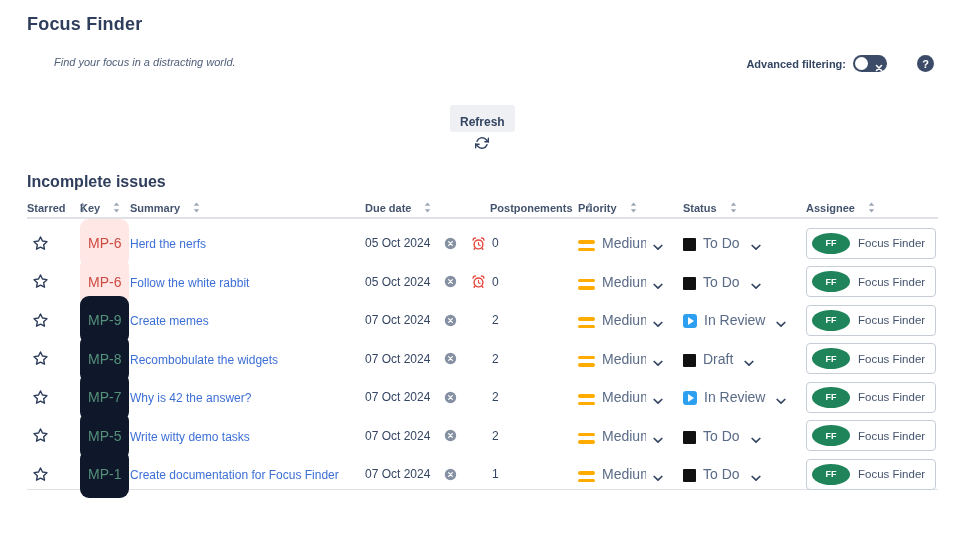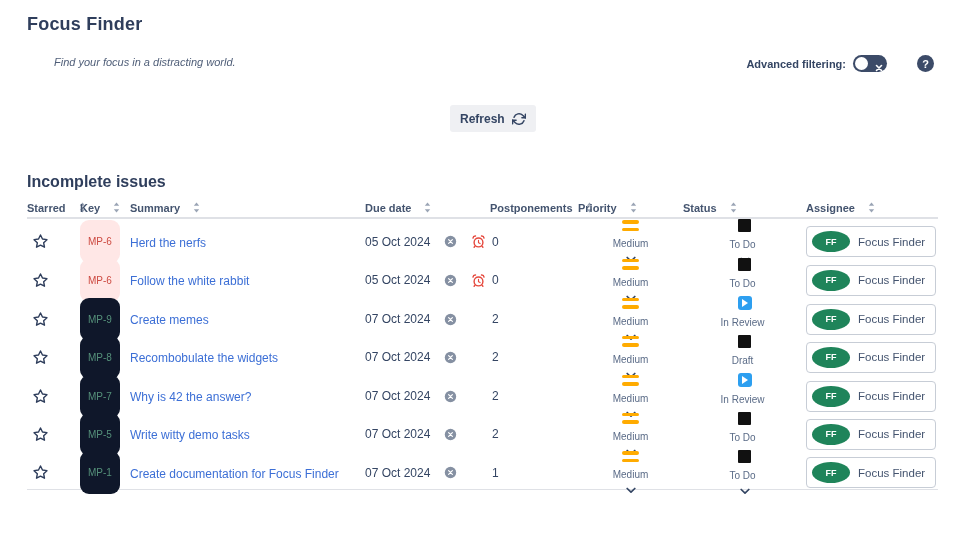--- a/index.html
+++ b/index.html
@@ -10,43 +10,43 @@
   .tagline { position:absolute; left:26px; top:56px; font-size:11px; font-style:italic; color:#4f5e78;margin-left:28px; }
 
   .top-controls { position:absolute; top:55px; right:26px; display:flex; align-items:center; }
   .adv-label { font-size:11px; font-weight:700; color:#344563; margin-right:7px; }
   .toggle { position:relative; width:34px; height:17px; border-radius:9px; background:#3c4b68; cursor:pointer; display:inline-block; }
   .toggle .knob { position:absolute; left:2px; top:2px; width:13px; height:13px; border-radius:50%; background:#fff; }
   .toggle .xmark { position:absolute; right:4px; top:3px; }
   .help { width:17px; height:17px; border-radius:50%; background:#3c4b68; color:#fff; font-size:11px; font-weight:700;
           display:flex; align-items:center; justify-content:center; margin-left:30px; cursor:pointer; }
 
-  .refresh-btn { position:absolute; left:450px; top:105px; height:27px; padding:0 10px; background:#eff0f3; border:none;
+  .refresh-btn { position:absolute; left:450px; top:105px; height:27px; padding:10px 10px; background:#eff0f3; border:none;
                  border-radius:3px; color:#344563; font-family:inherit; font-size:12px; font-weight:700;
-                 display:flex; align-items:center; gap:7px; cursor:pointer; }
+                 display:flex; align-items:center; gap:7px; cursor:pointer;flex-direction:column; }
 
   .section-title { position:absolute; left:27px; top:173px; font-size:16px; font-weight:700; color:#2f3e5c; }
 
   .table { position:absolute; left:27px; top:198px; width:911px; }
   .thead, .tr { display:grid; grid-template-columns:53px 50px 235px 125px 88px 105px 123px 132px; align-items:center; }
   .thead { height:21px; border-bottom:2px solid #dfe1e6; }
   .th { display:flex; align-items:center; gap:13px; font-size:11px; font-weight:700; color:#44546f; cursor:pointer; }
   .tbody { border-bottom:1px solid #dfe1e6; }
   .tr { height:38.5px; }
 
   .star-btn { background:none; border:none; cursor:pointer; padding:0 0 0 5px; display:flex; align-items:center; }
-  .pill { display:inline-block; font-size:10px; font-weight:400; padding:16px 8px; border-radius:9px; white-space:nowrap; }
+  .pill { display:inline-block; font-size:14px; font-weight:400; padding:16px 8px; border-radius:9px; white-space:nowrap; }
   .pill.red { background:#ffe7e6; color:#cd4a41; }
   .pill.green { background:#0f172a; color:#55917a; }
   .summary-link { font-size:12px; color:#3c6fd6; text-decoration:none; cursor:pointer; }
   .td-due { display:flex; align-items:center; gap:14px; font-size:12px; color:#344563; }
   .clear-btn { background:none; border:none; padding:0; cursor:pointer; display:flex; align-items:center; }
   .alarm { display:flex; align-items:center; }
   .td-post { font-size:12px; color:#344563; padding-left:2px; }
-  .td-priority, .td-status { display:flex; align-items:center; gap:7px; font-size:10px; color:#5a6b87; cursor:pointer;flex-direction:column; }
+  .td-priority, .td-status { display:flex; align-items:flex-end; gap:7px; font-size:14px; color:#5a6b87; cursor:pointer; }
   .prio-icon { display:flex; flex-direction:column; gap:4px; width:17px; }
   .prio-icon i { display:block; height:3.5px; border-radius:2px; background:#ffab00; }
   .prio-text { max-width:44px; overflow:hidden; white-space:nowrap; }
   .status-icon { width:13px; height:13px; background:#111; display:inline-flex; align-items:center; justify-content:center; border-radius:1px; flex:0 0 auto; }
   .status-icon.blue-play { width:14px; height:14px; background:#2d9ff0; border-radius:3px; }
   .status-icon.blue-play::after { content:""; display:block; width:0; height:0; margin-left:1px;
       border-left:6px solid #fff; border-top:4px solid transparent; border-bottom:4px solid transparent; }
   .status-text { white-space:nowrap; margin-right:4px; }
   .chev { display:flex; align-items:center; }
 

